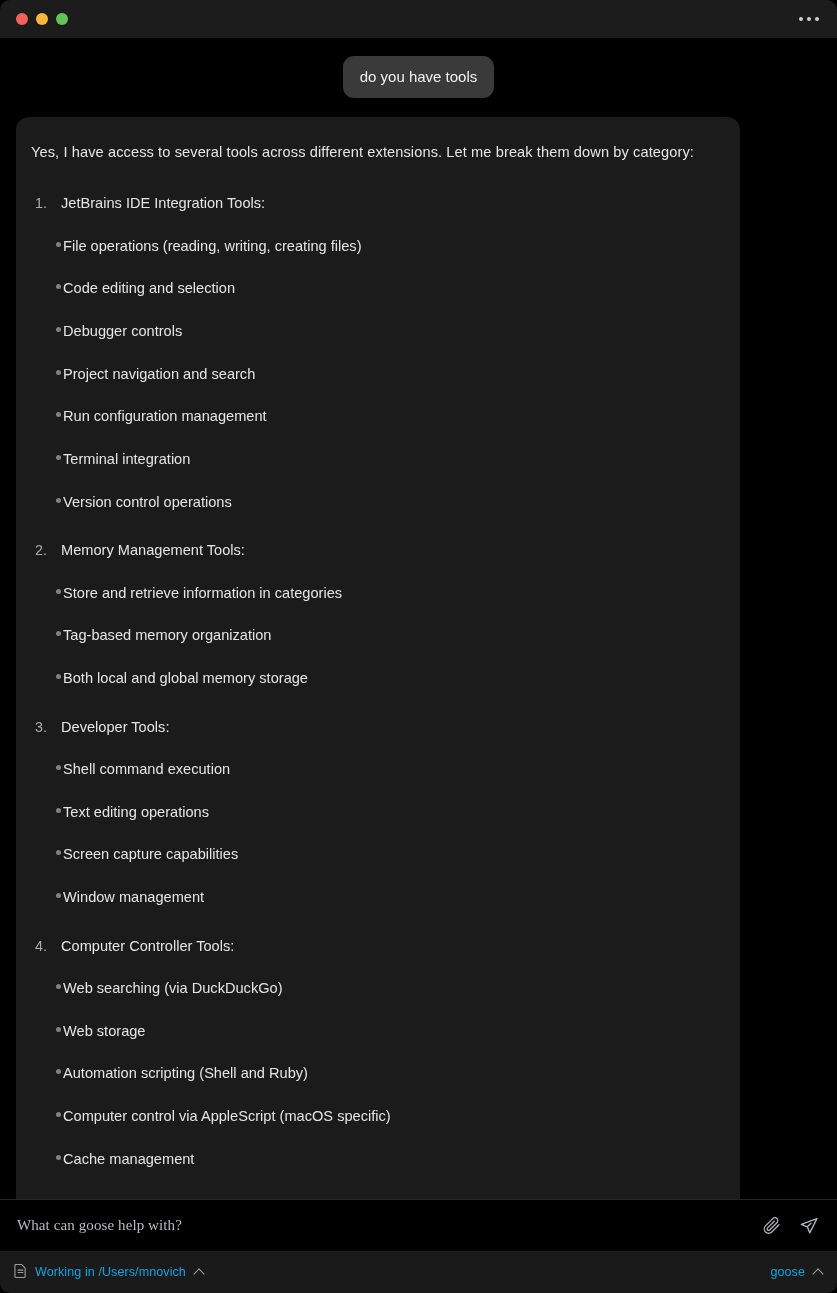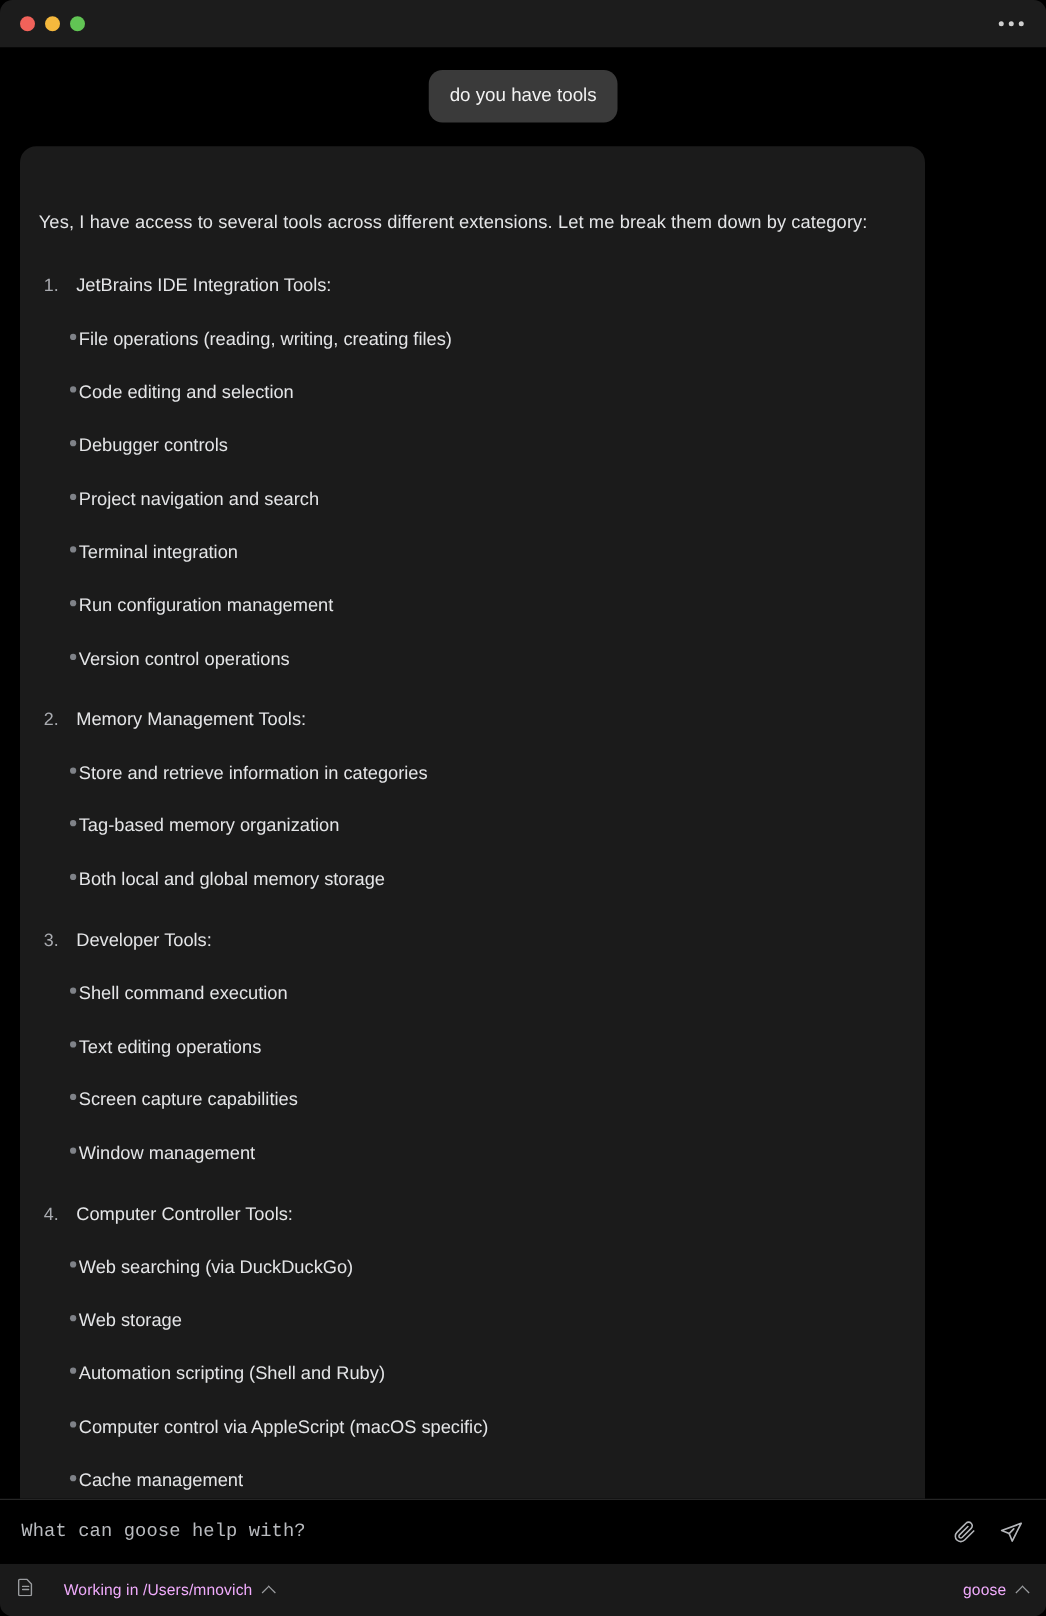--- a/index.html
+++ b/index.html
@@ -99,21 +99,20 @@
     padding: 21px 16px 24px 15px;
     width: 724px;
     color: #e2e3e5;
   }
 
   .para {
     font-size: 14.6px;
     line-height: 1.92;
     color: #e4e5e7;
     letter-spacing: 0.1px;
-    margin-top: 26px;
   }
   .para.closing { margin-top: 8px; }
 
   .ol-section { margin-top: 26px; }
   .ol-item {
     display: flex;
     align-items: baseline;
     font-size: 14.6px;
     line-height: 1.55;
     color: #e4e5e7;
@@ -168,21 +167,21 @@
     padding: 0 17px 0 17px;
     position: relative;
   }
   .input-field {
     flex: 1 1 auto;
     font-size: 15px;
     color: #8b5cf6;
     background: transparent;
     border: none;
     outline: none;
-    font-family: Liberation Mono, monospace;
+    font-family: Liberation Serif, serif;
     letter-spacing: 0.1px;
   }
   .input-field::placeholder { color: #b9bbbf; opacity: 1; }
   .input-actions {
     display: flex;
     align-items: center;
     gap: 16px;
     margin-left: 12px;
   }
   .icon-btn {
@@ -206,23 +205,22 @@
     border-bottom-left-radius: 10px;
     border-bottom-right-radius: 10px;
   }
   .status-left, .status-right {
     display: flex;
     align-items: center;
     gap: 8px;
   }
   .status-text {
     font-size: 12.5px;
-    color: #f0abfc;
+    color: #0ea5e9;
     letter-spacing: 0.1px;
-    margin-left: 16px;
   }
   .chev-up {
     width: 10px;
     height: 10px;
     display: inline-block;
     position: relative;
   }
   .chev-up::before {
     content: "";
     position: absolute;
@@ -290,27 +288,27 @@
           <div class="ul-item">
             <span class="ul-dot">
                 <span></span>
               </span>
             <span class="ul-text">Project navigation and search</span>
           </div>
           <div class="ul-item">
             <span class="ul-dot">
                 <span></span>
               </span>
+            <span class="ul-text">Run configuration management</span>
+          </div>
+          <div class="ul-item">
+            <span class="ul-dot">
+                <span></span>
+              </span>
             <span class="ul-text">Terminal integration</span>
-          </div>
-          <div class="ul-item">
-            <span class="ul-dot">
-                <span></span>
-              </span>
-            <span class="ul-text">Run configuration management</span>
           </div>
           <div class="ul-item">
             <span class="ul-dot">
                 <span></span>
               </span>
             <span class="ul-text">Version control operations</span>
           </div>
         </div>
       </div>
 

